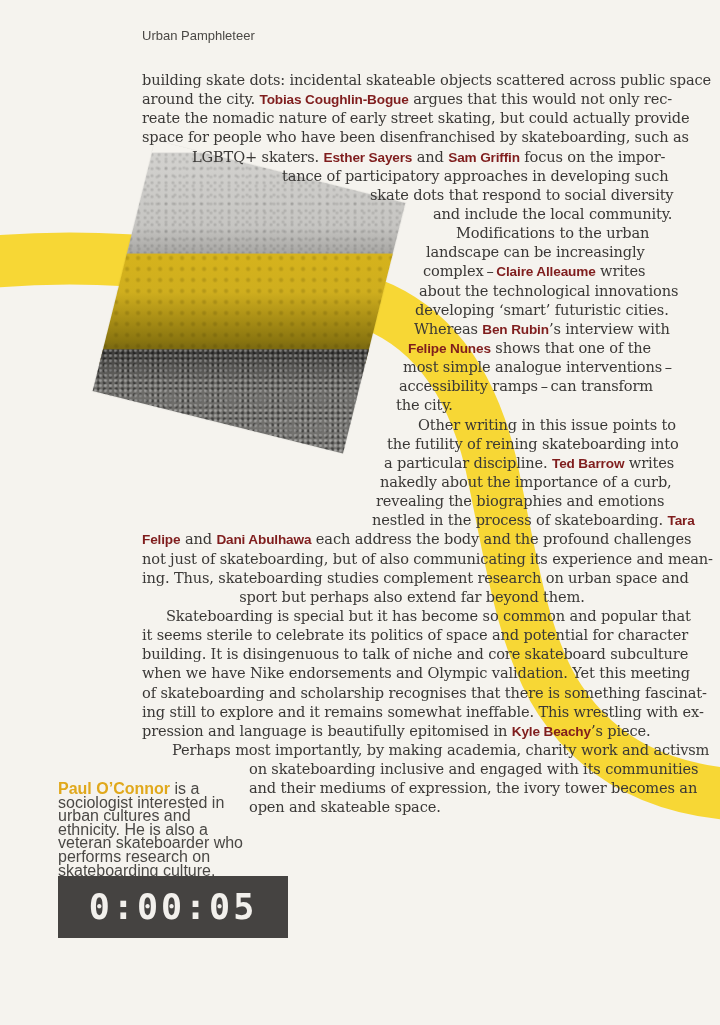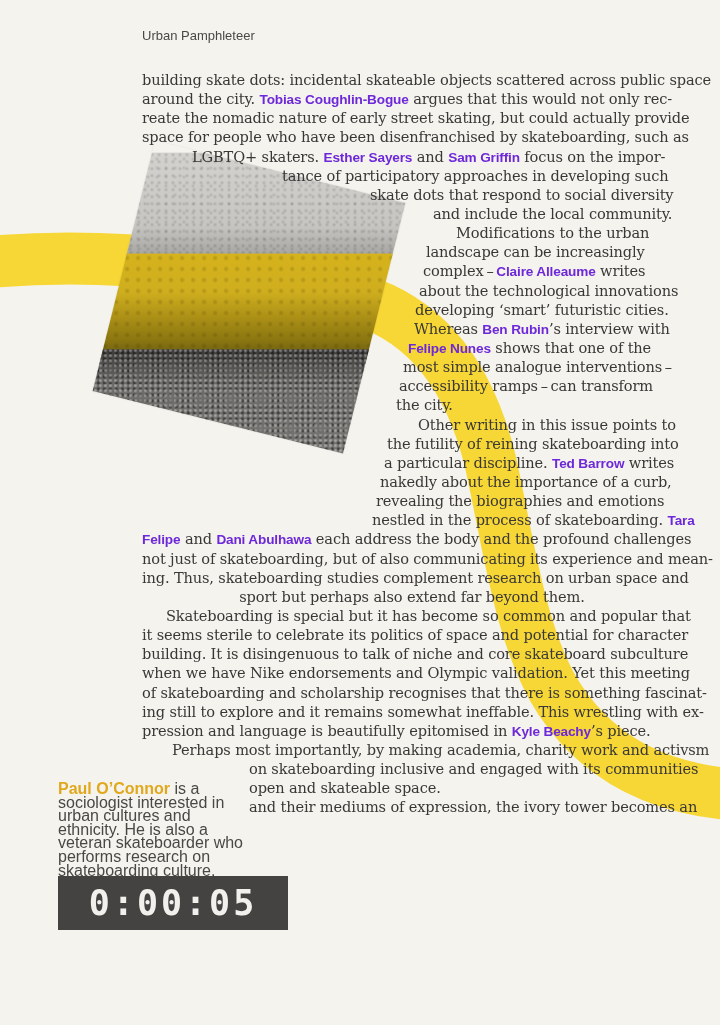--- a/index.html
+++ b/index.html
@@ -44,31 +44,31 @@
         linear-gradient(180deg, #3a3937 0%, #6b6a67 25%, #7b7a77 100%);
       transform: rotate(-14deg) translateY(18px);
     }
     .text-block {
       position: absolute; left: 142px; top: 70px; width: 540px;
       font-size: 14.6px; line-height: 19.15px; z-index: 2;
       letter-spacing: -0.15px;
     }
     .line { white-space: nowrap; height: 19.15px; }
     .name {
-      font-family: "Liberation Sans", sans-serif; font-weight: bold; color: #6d28d9;
+      font-family: "Liberation Sans", sans-serif; font-weight: bold; color: #7f1d1d;
       font-size: 13.6px;
     }
     .bio {
       position: absolute; left: 58px; top: 782px; width: 190px; z-index: 2;
       font-family: "Liberation Sans", sans-serif; font-size: 16px; line-height: 13.6px;
       color: #4a4845;
     }
     .bio .bio-name { color: #e0a81c; font-weight: bold; }
     .timer {
-      position: absolute; left: 58px; top: 876px; width: 230px; height: 54px;
+      position: absolute; left: 58px; top: 876px; width: 230px; height: 62px;
       background: #454341; z-index: 2;
       display: flex; align-items: center; justify-content: center;
       font-family: "DejaVu Sans Mono", monospace; font-size: 35px; font-weight: bold;
       color: #f2f0ec; letter-spacing: 3px;
     }
   </style>
 </head>
 <body>
 
 <svg class="band" viewBox="0 0 720 1025" preserveAspectRatio="none">
@@ -114,21 +114,21 @@
     <div class="line" style="padding-left: 0px; text-align: center;"><span>sport but perhaps also extend far beyond them.</span></div>
     <div class="line" style="padding-left: 24px;"><span>Skateboarding is special but it has become so common and popular that</span></div>
     <div class="line" style="padding-left: 0px; text-align: right;"><span>it seems sterile to celebrate its politics of space and potential for character</span></div>
     <div class="line" style="padding-left: 0px;"><span>building. It is disingenuous to talk of niche and core skateboard subculture</span></div>
     <div class="line" style="padding-left: 0px;"><span>when we have Nike endorsements and Olympic validation. Yet this meeting</span></div>
     <div class="line" style="padding-left: 0px;"><span>of skateboarding and scholarship recognises that there is something fascinat-</span></div>
     <div class="line" style="padding-left: 0px;"><span>ing still to explore and it remains somewhat ineffable. This wrestling with ex-</span></div>
     <div class="line" style="padding-left: 0px;"><span>pression and language is beautifully epitomised in </span><span class="name">Kyle Beachy</span><span>’s piece.</span></div>
     <div class="line" style="padding-left: 30px;"><span>Perhaps most importantly, by making academia, charity work and activsm</span></div>
     <div class="line" style="padding-left: 107px;"><span>on skateboarding inclusive and engaged with its communities</span></div>
+    <div class="line" style="padding-left: 107px;"><span>and their mediums of expression, the ivory tower becomes an</span></div>
     <div class="line" style="padding-left: 107px;"><span>open and skateable space.</span></div>
-    <div class="line" style="padding-left: 107px;"><span>and their mediums of expression, the ivory tower becomes an</span></div>
   </div>
 
 <div class="bio">
   <span class="bio-name">Paul O’Connor</span><span> is a sociologist interested in urban cultures and ethnicity. He is also a veteran skateboarder who performs research on skateboarding culture.</span>
 </div>
 
 <div class="timer">0:00:05</div>
 
 </body></html>

